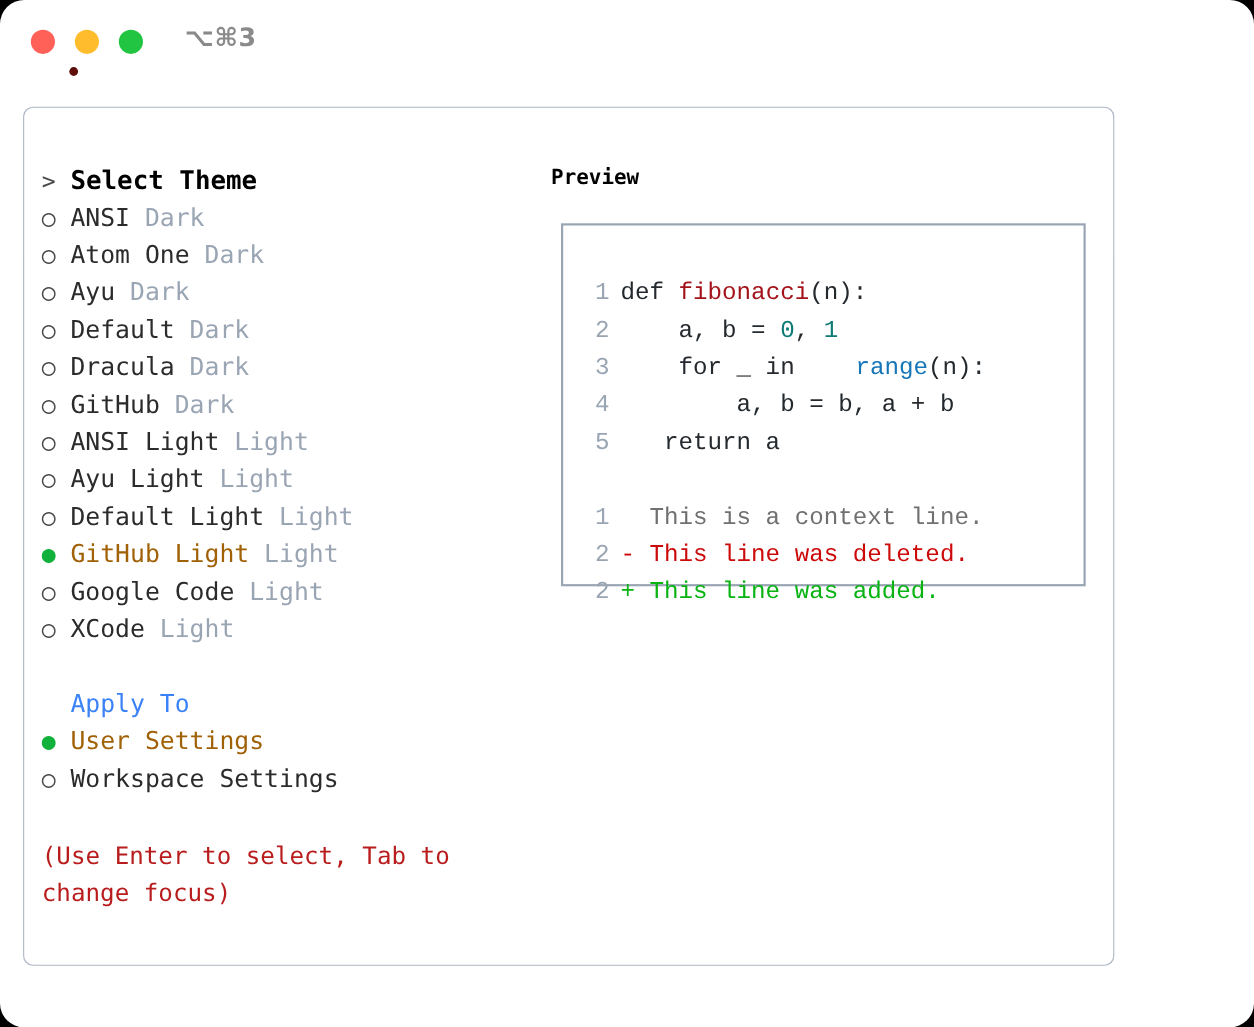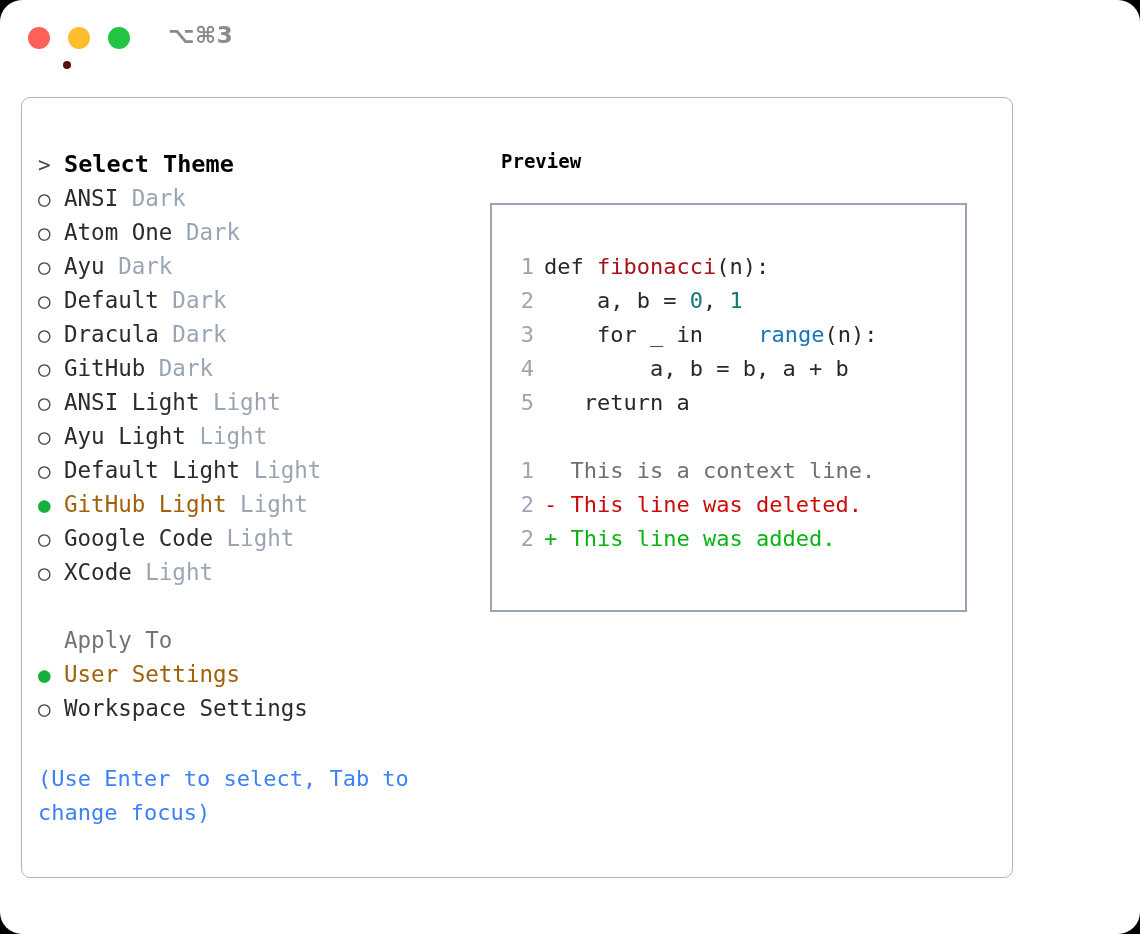--- a/index.html
+++ b/index.html
@@ -102,50 +102,51 @@
     color: #000000;
     font-size: 23.5px;
   }
   .name.sel { color: #a16207; }
   .tag {
     color: #9aa5b4;
   }
   .spacer { height: 34px; }
   #apply-heading {
     padding-left: 26px;
-    color: #737373;
+    color: #3b82f6;
   }
   #hint {
     position: absolute;
     left: 16px;
     top: 664px;
     width: 420px;
     font-size: 22px;
     line-height: 34px;
-    color: #3b82f6;
+    color: #b91c1c;
   }
 
   
   #preview-label {
     position: absolute;
     left: 479px;
     top: 52px;
     font-size: 19px;
     font-weight: 700;
     color: #000000;
   }
   #preview-box {
     position: absolute;
-    left: 468px;
+    left: 488px;
     top: 105px;
     width: 477px;
-    height: 409px;
+    height: 330px;
     border: 2px solid #9aa5b4;
     box-sizing: border-box;
     background: #ffffff;
+    font-family: Liberation Mono, monospace;
   }
   #code {
     position: absolute;
     left: 16px;
     top: 45px;
     font-size: 22px;
     line-height: 34px;
     white-space: pre;
   }
   .ln {

